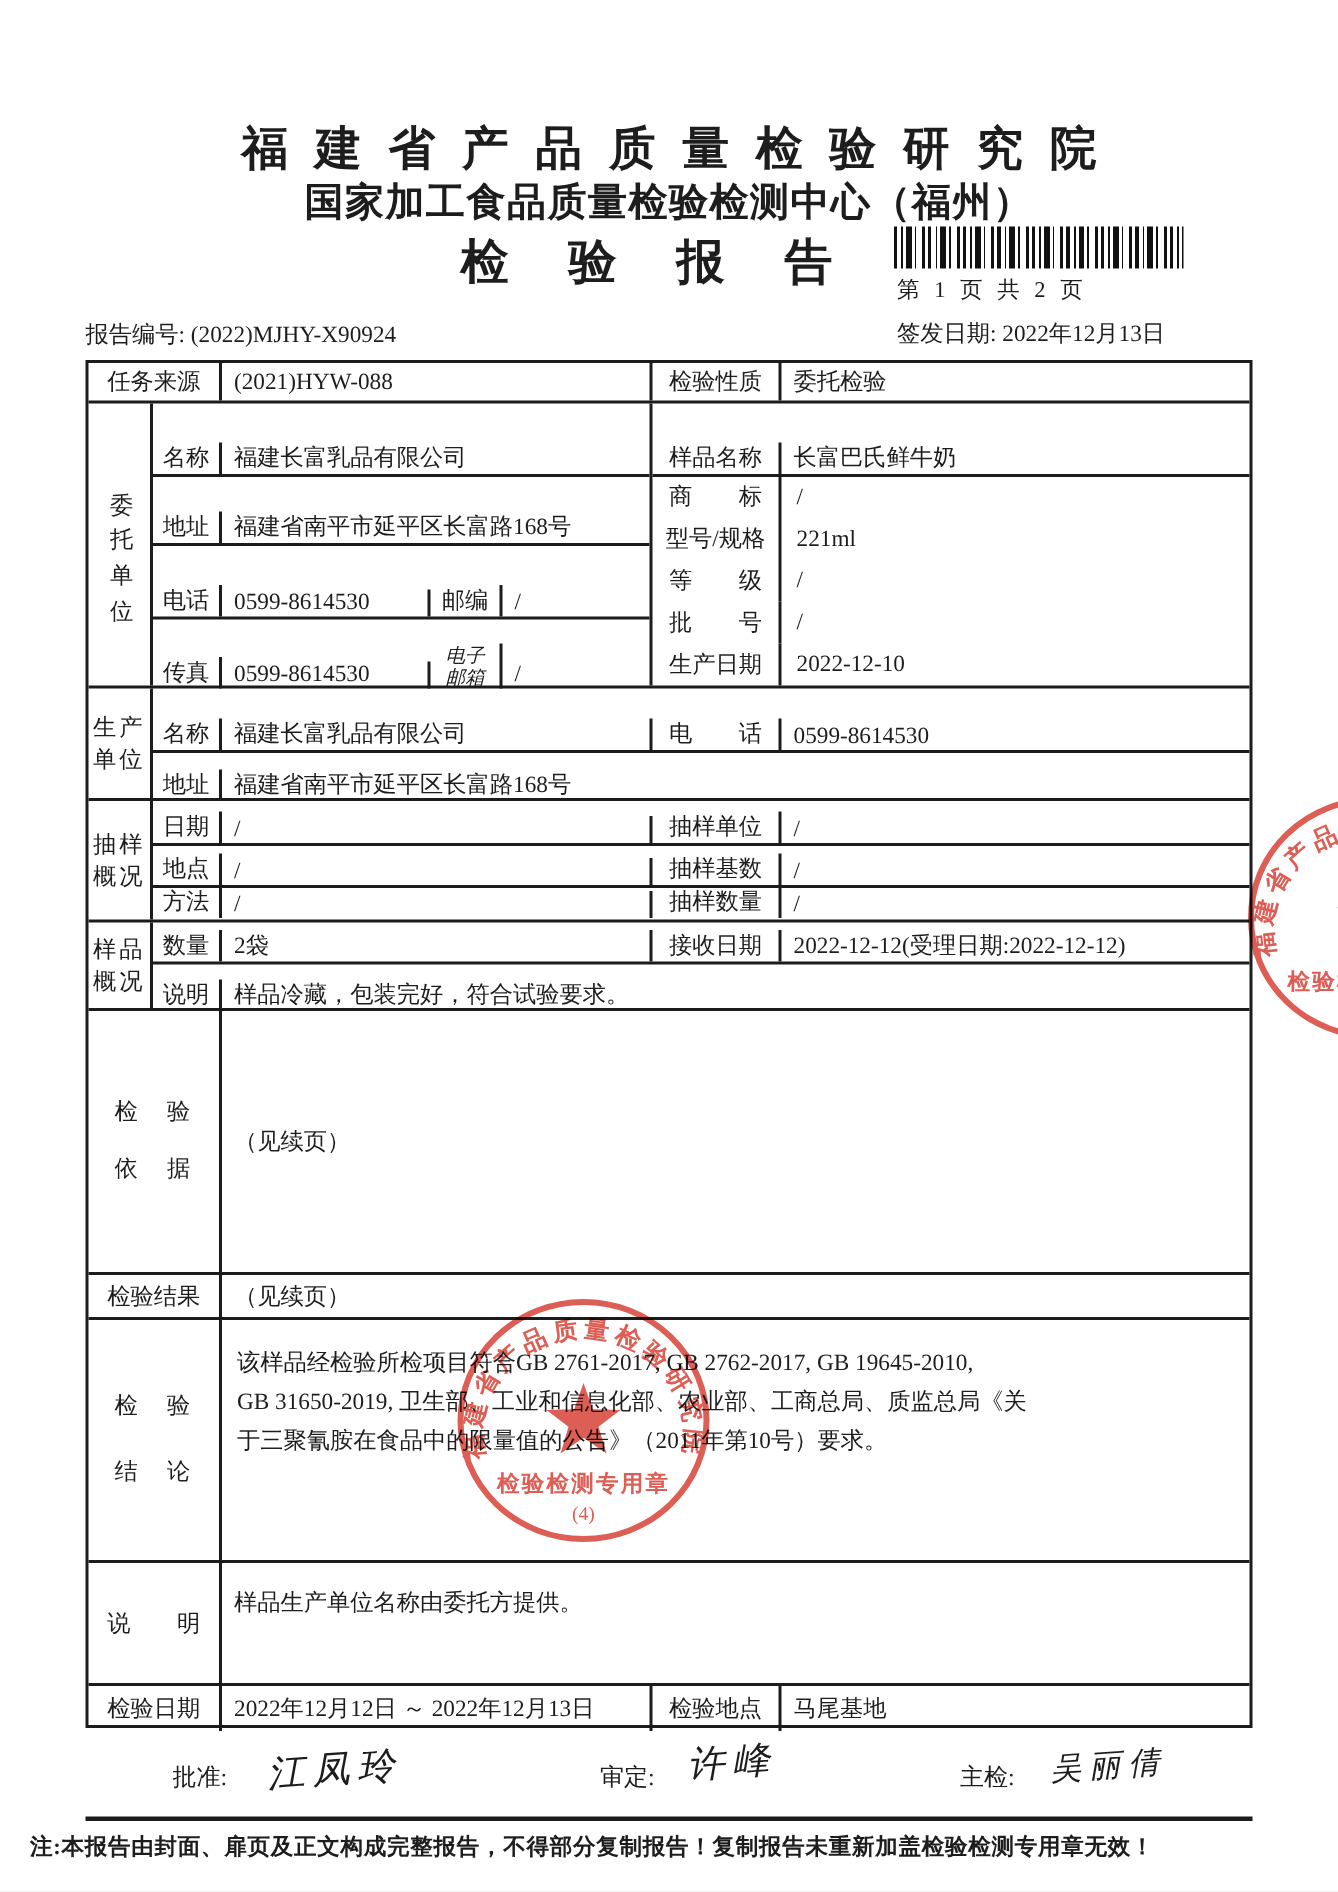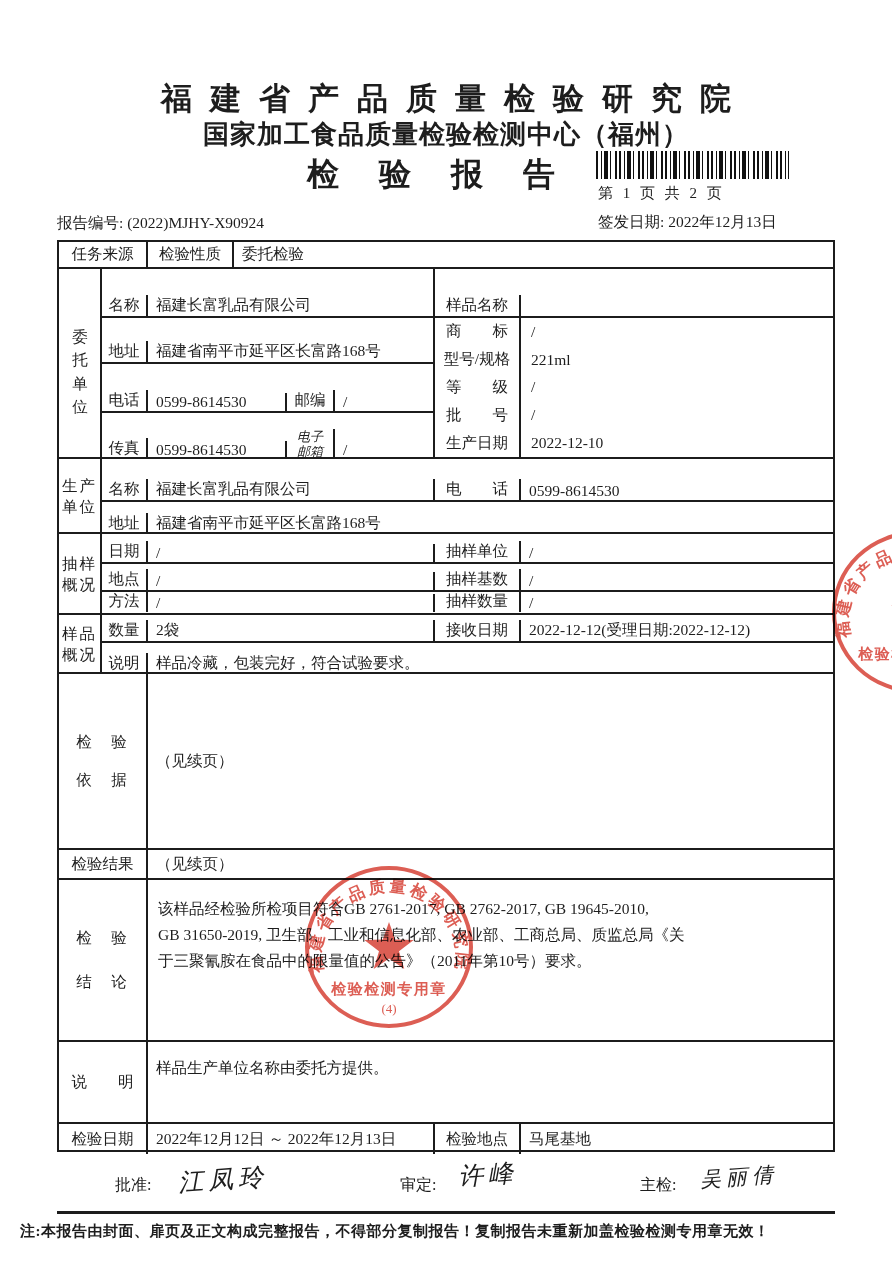--- a/index.html
+++ b/index.html
@@ -82,20 +82,21 @@
   <div class="t3">检验报告</div>
   <div class="barcode"></div>
   <div class="pageinfo">第 1 页  共 2 页</div>
   <div class="repno"><span>报告编号:</span> <span>(2022)MJHY-X90924</span></div>
   <div class="issue"><span>签发日期:</span> <span>2022年12月13日</span></div>
 
   <div class="tbl">
 
     <div class="row h27">
       <div class="cell lab w89">任务来源</div>
+      <div class="cell w287">(2021)HYW-088</div>
       <div class="cell lab w86">检验性质</div>
       <div class="cell flex1 last">委托检验</div>
     </div>
 
     <div class="row h190">
       <div class="cell lab vert w43">委托单位</div>
       <div class="col w333 br">
         <div class="subrow h49">
           <div class="cell lab w46">名称</div>
           <div class="cell flex1 last">福建长富乳品有限公司</div>
@@ -114,20 +115,21 @@
           <div class="cell lab w46">传真</div>
           <div class="cell w139">0599-8614530</div>
           <div class="cell lab w48 pl small2">电子
 邮箱</div>
           <div class="cell flex1 last">/</div>
         </div>
       </div>
       <div class="col flex1">
         <div class="subrow h49">
           <div class="cell lab w86">样品名称</div>
+          <div class="cell flex1 last">长富巴氏鲜牛奶</div>
         </div>
         <div class="stack nob">
           <div class="srow">
             <div class="slab">商　　标</div>
             <div class="sval">/</div>
           </div>
           <div class="srow">
             <div class="slab">型号/规格</div>
             <div class="sval">221ml</div>
           </div>

